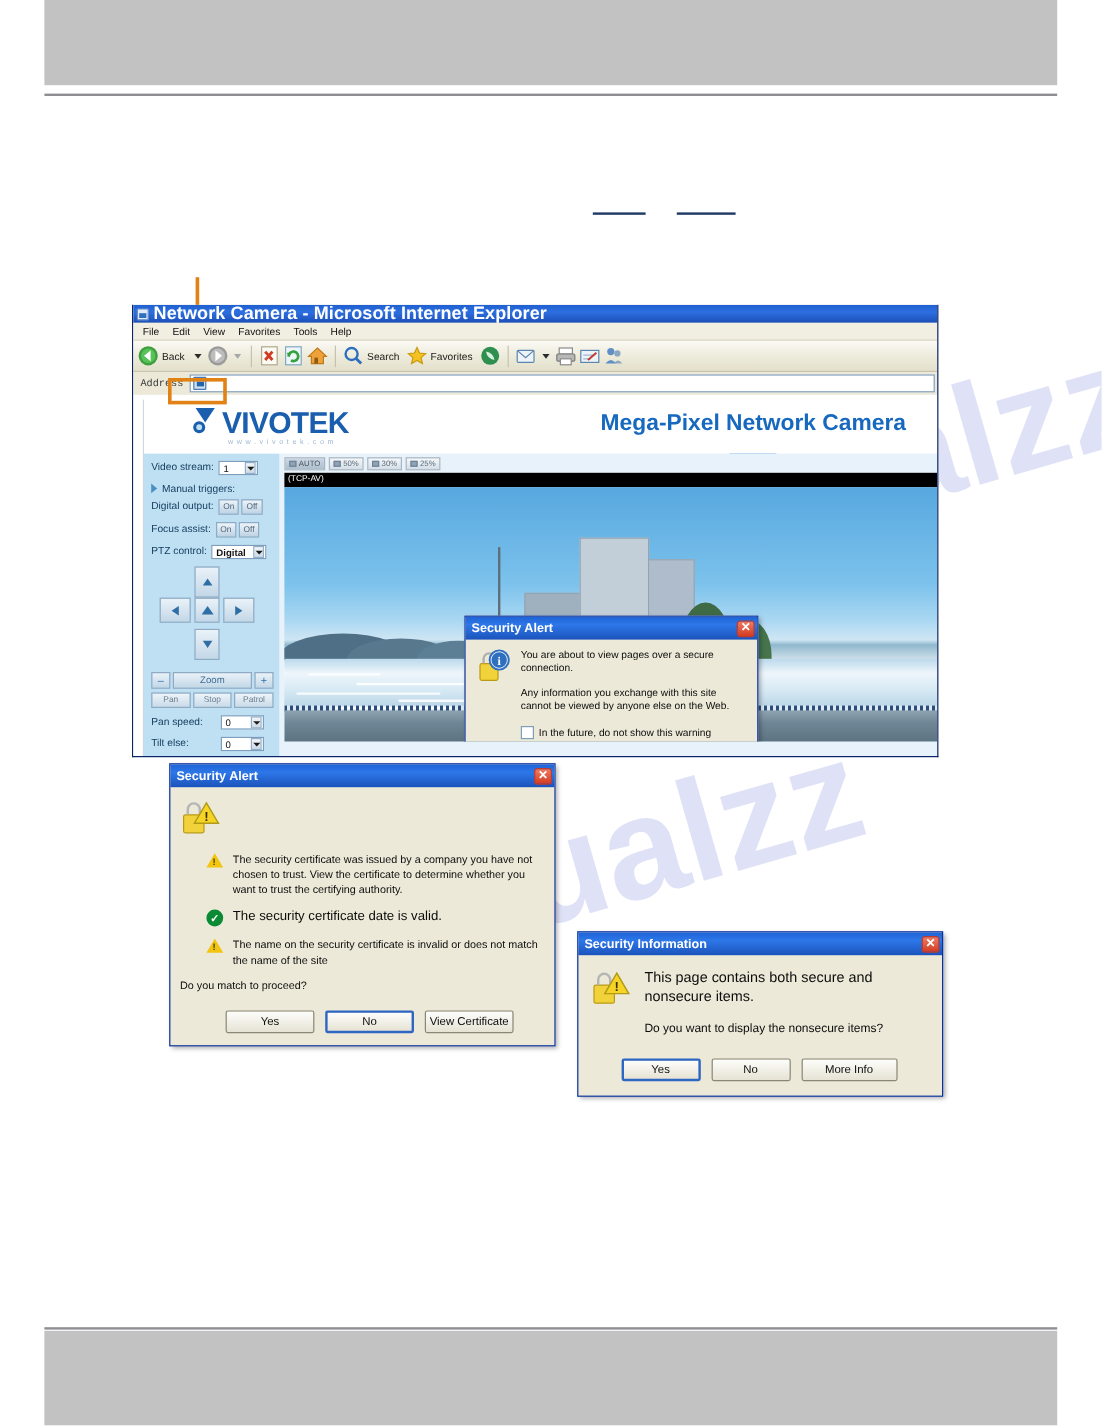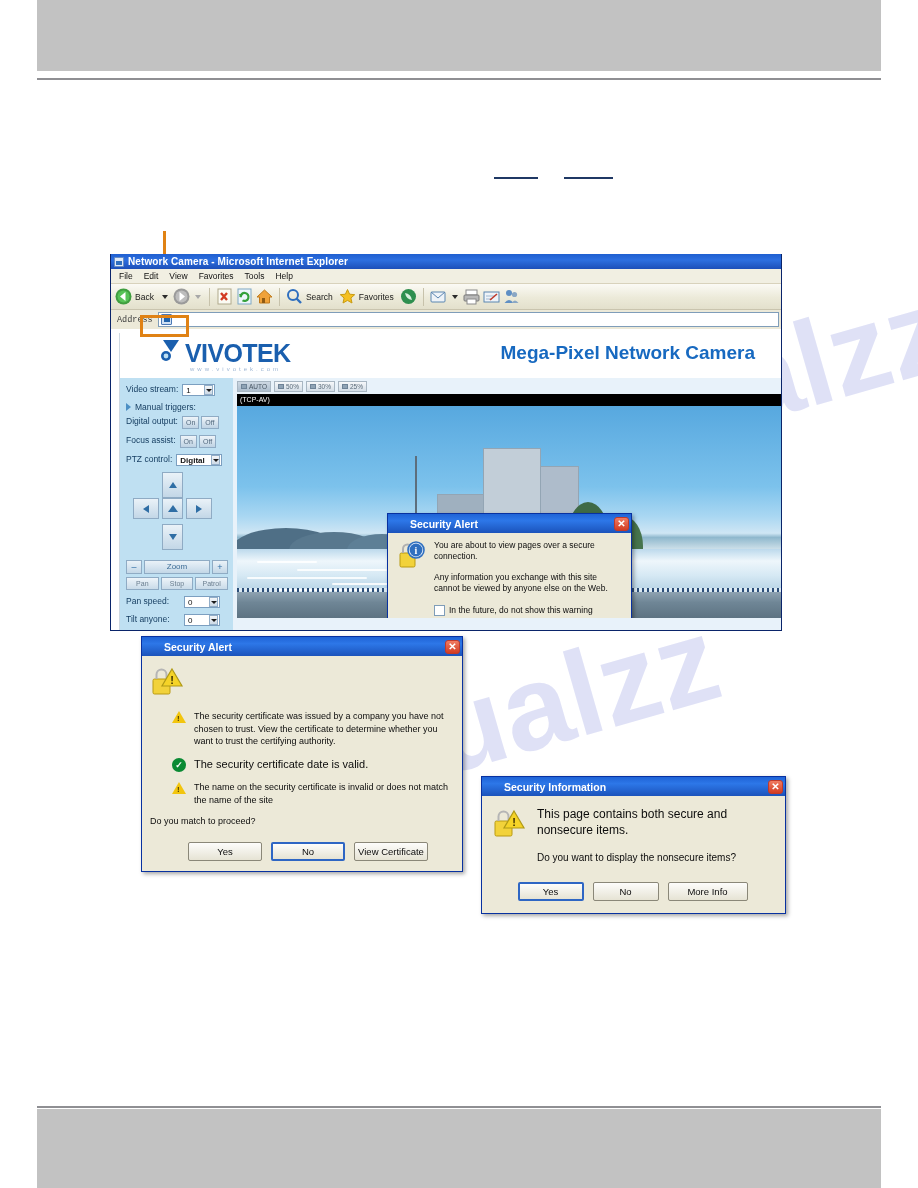--- a/index.html
+++ b/index.html
@@ -58,21 +58,21 @@
   #ie-title-icon {
     width:10px; height:10px; background:#dfe9f7;
     border:1px solid #6a8fc4; border-radius:1px;
     position:relative; flex:0 0 auto;
   }
   #ie-title-icon::after{
     content:""; position:absolute; left:1px; top:3px; width:6px; height:4px;
     background:#2f6fbf;
   }
   #ie-title-text {
-    color:#fff; font-size:10px; font-weight:bold; white-space:nowrap;
+    color:#fff; font-size:15px; font-weight:bold; white-space:nowrap;
     letter-spacing:.1px;
   }
   #ie-menubar {
     height:15px; background:#f1efe2; display:flex; align-items:center;
     padding-left:8px; gap:11px; border-bottom:1px solid #d8d2bc;
   }
   #ie-menubar span { font-size:8.5px; color:#101010; }
   #ie-toolbar {
     height:26px;
     background:linear-gradient(180deg,#fbfaf5 0%,#ecead9 55%,#e3e0cc 100%);
@@ -256,21 +256,21 @@
 
   
   .xp-dialog {
     position:absolute; background:#ece9d8;
     border:1px solid #0831a0; box-shadow:2px 2px 4px rgba(0,0,0,.35);
     font-family:"Liberation Sans", sans-serif;
   }
   .xp-title {
     height:19px; display:flex; align-items:center; justify-content:space-between;
     background:linear-gradient(180deg,#1f63d6 0%,#2d77e8 35%,#1b53bb 100%);
-    padding:0 2px 0 22px;
+    padding:0 2px 0 5px;
   }
   .xp-title-text { color:#fff; font-size:10.5px; font-weight:bold; white-space:nowrap; }
   .xp-close {
     width:15px; height:14px; border:1px solid #c23a2a; border-radius:3px;
     background:linear-gradient(180deg,#f07b62,#d33c22);
     color:#fff; font-size:10px; font-weight:bold; line-height:12px; text-align:center;
     font-family:"Liberation Sans", sans-serif;
   }
   .xp-body { padding:9px 10px 9px 10px; }
   .xp-text { font-size:9.5px; color:#0c0c0c; line-height:1.35; }
@@ -537,21 +537,21 @@
           <div class="side-row">
             <span class="side-label" style="width:54px">Pan speed:</span>
             <div class="mini-select" style="width:36px">
               <span>0</span>
               <span class="cap">
                   <span class="caret"></span>
                 </span>
             </div>
           </div>
           <div class="side-row">
-            <span class="side-label" style="width:54px">Tilt anyone:</span>
+            <span class="side-label" style="width:54px">Tilt else:</span>
             <div class="mini-select" style="width:36px">
               <span>0</span>
               <span class="cap">
                   <span class="caret"></span>
                 </span>
             </div>
           </div>
 
         </div>
 

